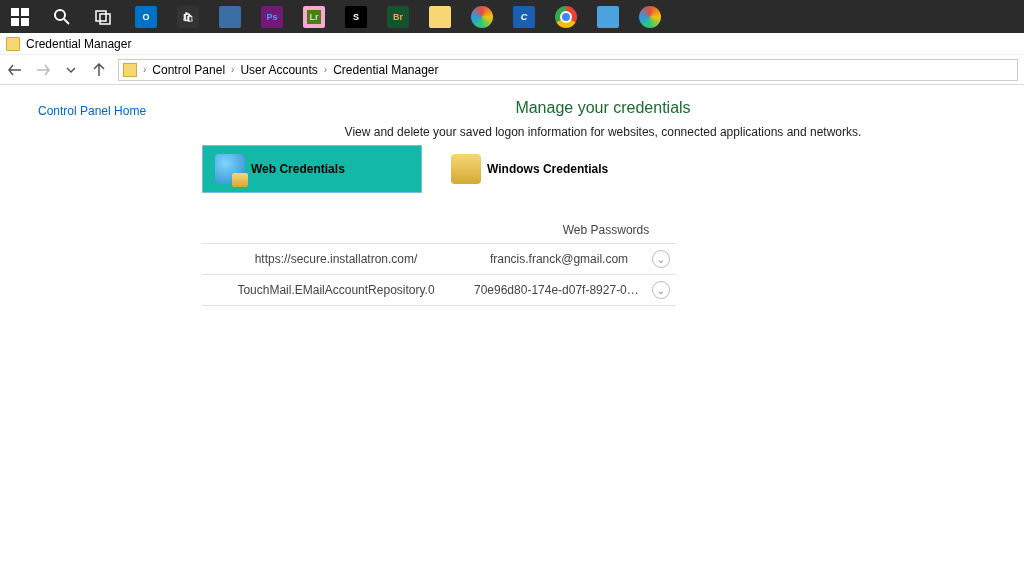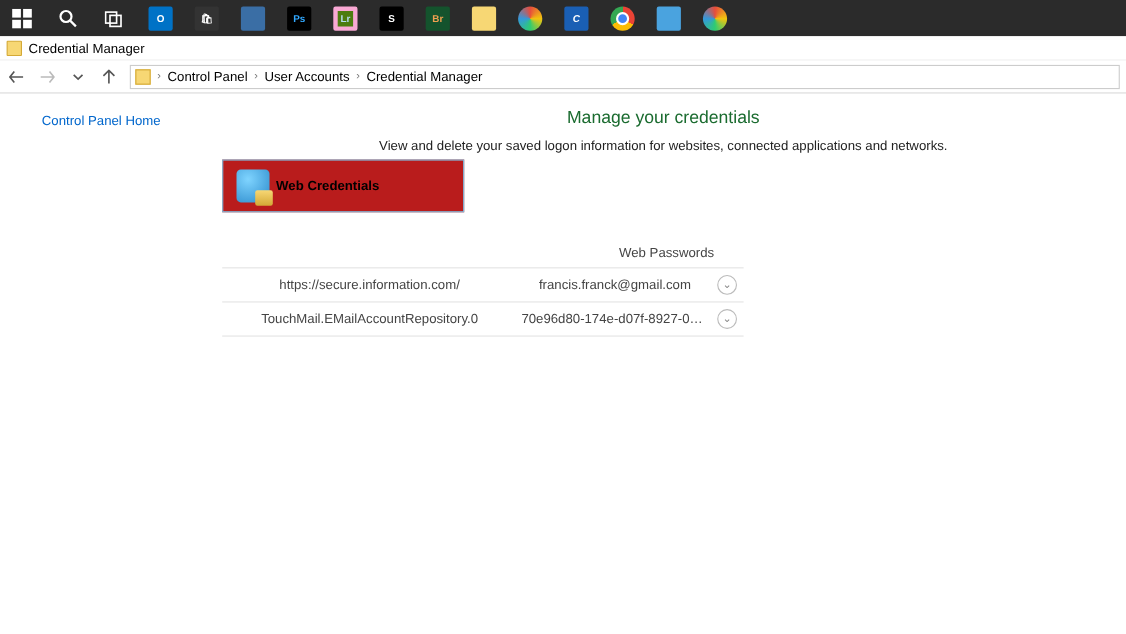--- a/index.html
+++ b/index.html
@@ -28,21 +28,21 @@
 .body-area { display: flex; height: calc(576px - 33px - 22px - 30px); padding-left: 16px; }
 .sidebar { width: 180px; padding: 16px 0 0 22px; }
 .sidebar a { font-size: 12px; color: #0066cc; text-decoration: none; }
 .main { flex: 1; padding: 14px 20px 0 6px; text-align: center; }
 
 .heading { color: #1a6b2f; font-size: 16px; font-weight: 400; margin-bottom: 8px; }
 .subtext { font-size: 12px; color: #222; margin-bottom: 6px; }
 
 .cred-tabs { display: flex; gap: 16px; margin-bottom: 30px; }
 .cred-tab { display: flex; align-items: center; gap: 6px; padding: 8px 12px; font-size: 12px; font-weight: 700; border: 1px solid transparent; min-width: 220px; }
-.cred-tab.active { background: #b91c1c; border: 1px solid #7fbde0; }
+.cred-tab.active { background: #14b8a6; border: 1px solid #7fbde0; }
 .cred-tab .tab-icon { width: 30px; height: 30px; border-radius: 4px; display: flex; align-items: center; justify-content: center; }
 .globe-icon { background: radial-gradient(circle at 35% 30%, #7fd4ff, #2b8acb); position: relative; }
 .globe-icon::after { content: ""; position: absolute; bottom: -3px; right: -3px; width: 16px; height: 14px; background: linear-gradient(#f7d774,#d4a936); border-radius: 2px; }
 .win-cred-icon { background: linear-gradient(#f7d774,#d4a936); position: relative; }
 
 .section-title { font-size: 12px; color: #444; margin: 0 0 6px 6px; }
 .cred-list { width: 474px; }
 .cred-row { display: flex; align-items: center; justify-content: space-between; border-top: 1px solid #e3e3e3; padding: 6px 6px; font-size: 12px; }
 .cred-list .cred-row:last-child { border-bottom: 1px solid #e3e3e3; }
 .cred-site { color: #444; flex: 1; overflow: hidden; text-overflow: ellipsis; white-space: nowrap; padding-right: 10px; }
@@ -76,21 +76,21 @@
   <div class="taskbar-item">
       <div class="app-icon" style="background:#0072c6">O</div>
     </div>
   <div class="taskbar-item">
       <div class="app-icon" style="background:#333">🛍</div>
     </div>
   <div class="taskbar-item">
       <div class="app-icon" style="background:#3a6ea5"></div>
     </div>
   <div class="taskbar-item">
-      <div class="app-icon" style="background:#000000;color:#31a8ff">Ps</div>
+      <div class="app-icon" style="background:#701a75;color:#31a8ff">Ps</div>
     </div>
   <div class="taskbar-item">
       <div class="app-icon" style="background:#4d7c0f;color:#b4dcf0;border:4px solid #f9a8d4">Lr</div>
     </div>
   <div class="taskbar-item">
       <div class="app-icon" style="background:#000">S</div>
     </div>
   <div class="taskbar-item">
       <div class="app-icon" style="background:#14532d;color:#f0a050">Br</div>
     </div>
@@ -159,26 +159,30 @@
   </div>
   <div class="main">
     <div class="heading">Manage your credentials</div>
     <div class="subtext">View and delete your saved logon information for websites, connected applications and networks.</div>
 
     <div class="cred-tabs">
       <div class="cred-tab active">
         <div class="tab-icon globe-icon"></div>
         <span>Web Credentials</span>
       </div>
+      <div class="cred-tab">
+        <div class="tab-icon win-cred-icon"></div>
+        <span>Windows Credentials</span>
+      </div>
     </div>
 
     <div class="section-title">Web Passwords</div>
     <div class="cred-list">
       <div class="cred-row">
-        <span class="cred-site">https://secure.information.com/</span>
+        <span class="cred-site">https://secure.installatron.com/</span>
         <span class="cred-user">francis.franck@gmail.com</span>
         <div class="expand-btn">⌄</div>
       </div>
       <div class="cred-row">
         <span class="cred-site">TouchMail.EMailAccountRepository.0</span>
         <span class="cred-user">70e96d80-174e-d07f-8927-0e3f20e...</span>
         <div class="expand-btn">⌄</div>
       </div>
     </div>
   </div>

